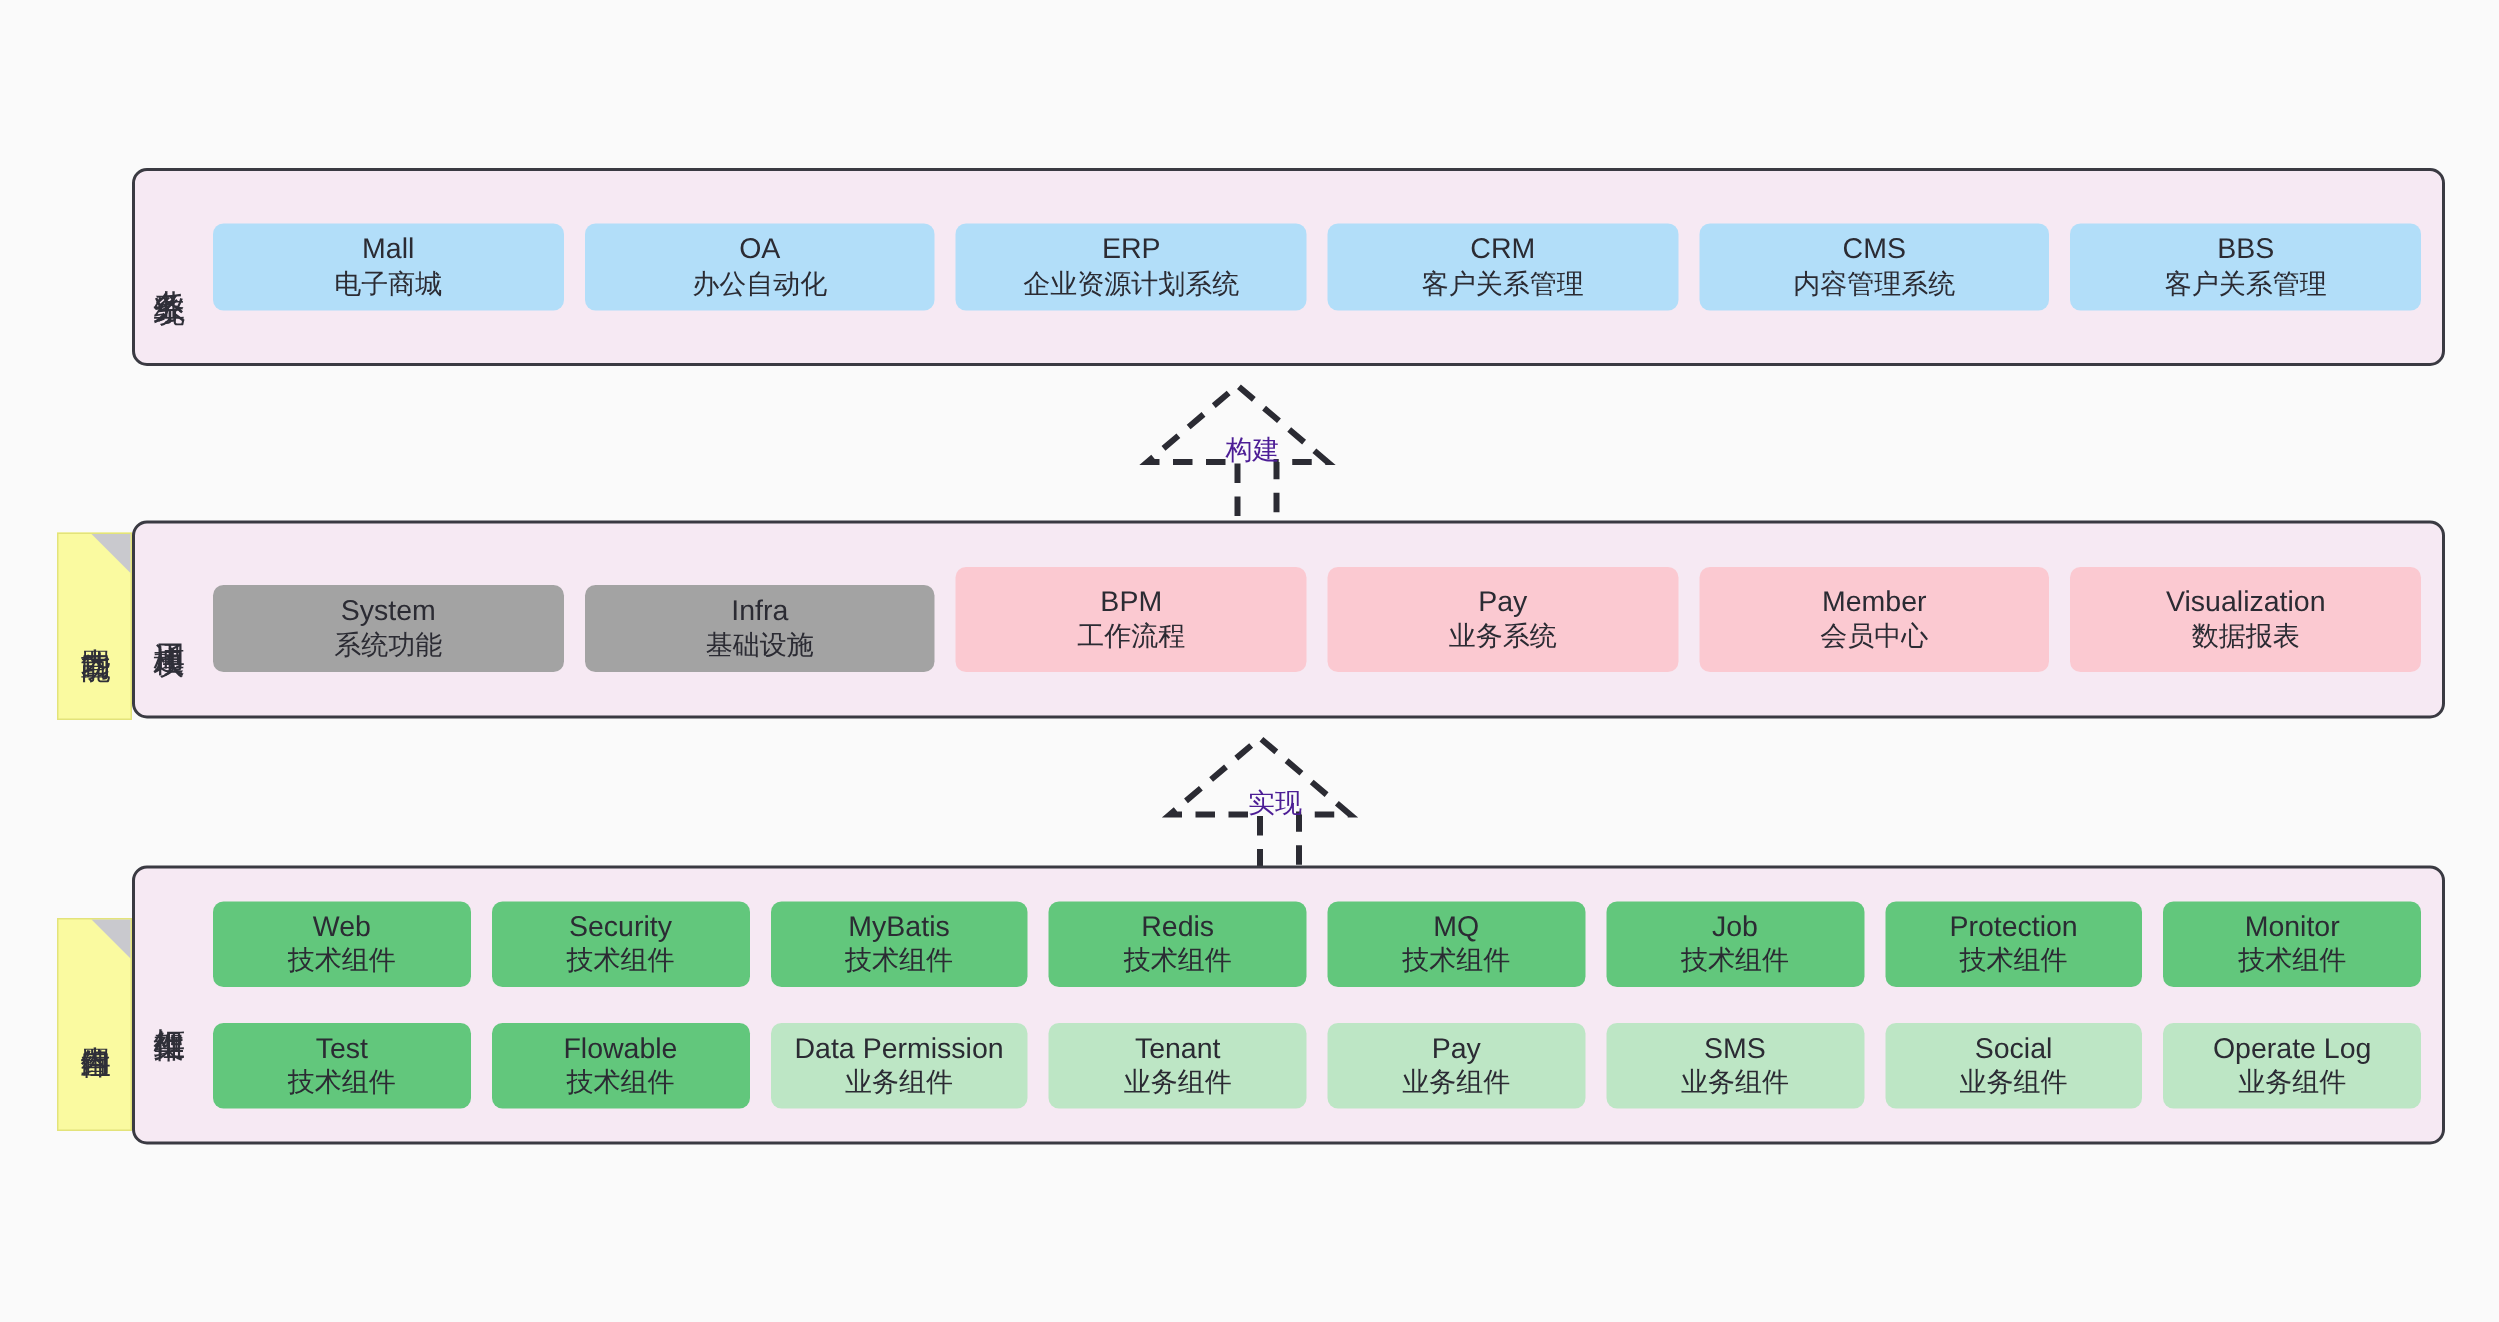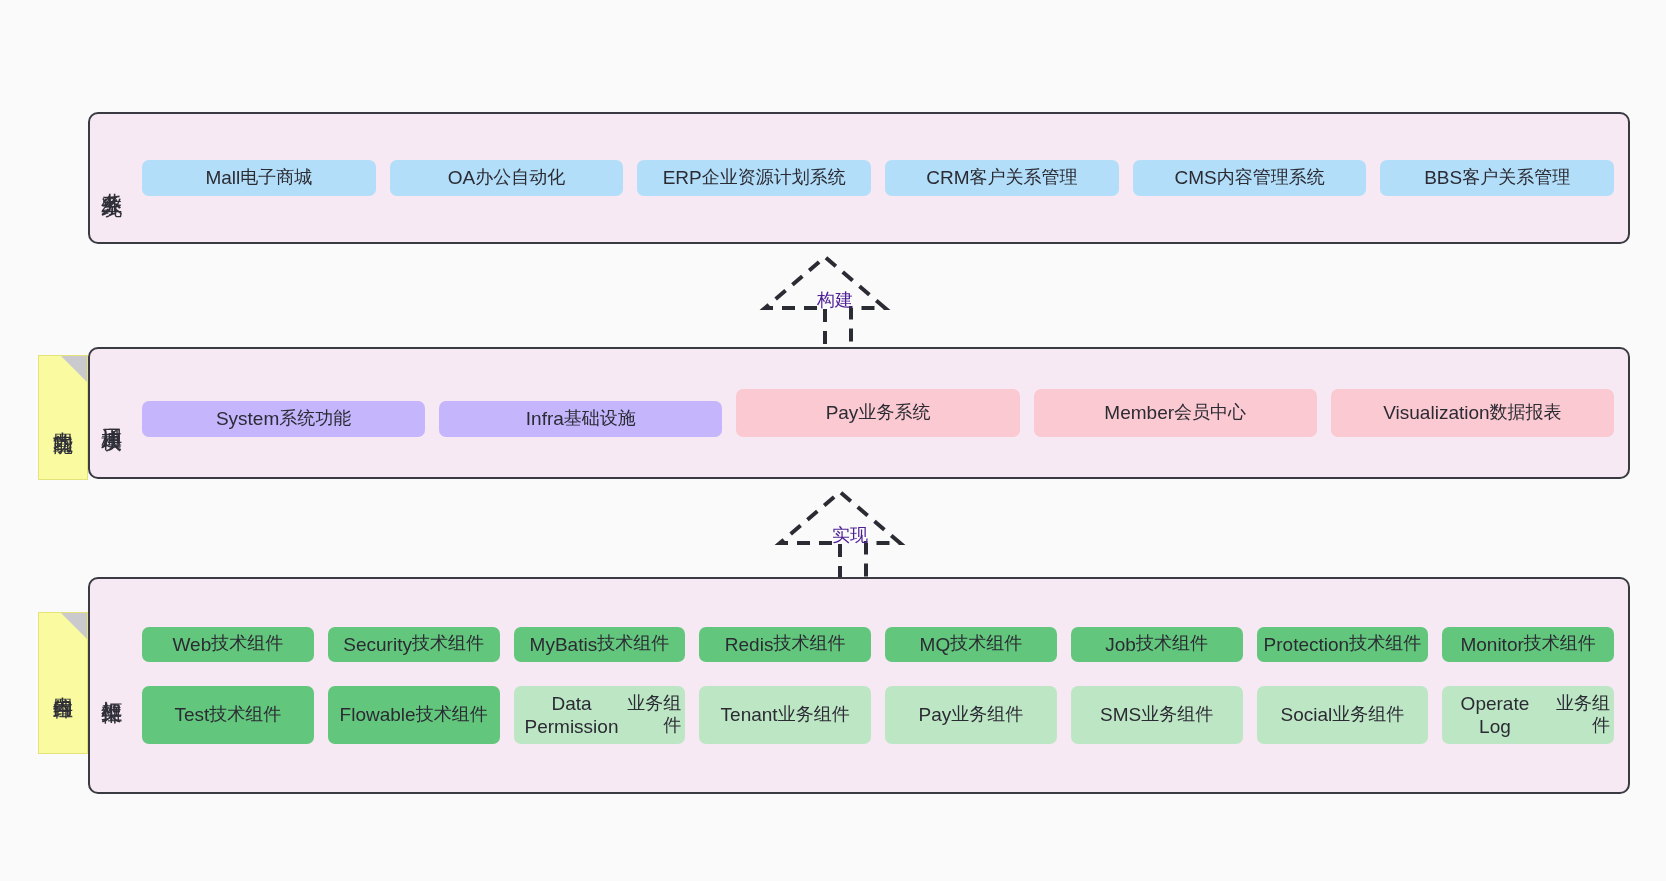--- a/index.html
+++ b/index.html
@@ -56,42 +56,42 @@
     align-items: stretch;
     gap: 14px;
   }
   .cell-row + .cell-row { margin-top: 24px; }
 
   
   .card {
     flex: 1 1 0;
     border-radius: 7px;
     display: flex;
-    flex-direction: row;
+    flex-direction: column;
     align-items: center;
     justify-content: center;
     text-align: center;
     color: #2B2B33;
     line-height: 1.22;
     box-sizing: border-box;
     padding: 6px 4px;
     min-width: 0;
   }
   .card .card-title {
     font-size: 19px;
     white-space: normal;
     word-break: break-word;
   }
   .card .card-sub {
     font-size: 18px;
     text-align: right;
   }
 
   .c-blue       { background: #B2DEF9; }
-  .c-red        { background: #c4b5fd; margin-top: 12px; }
+  .c-red        { background: #a3a3a3; margin-top: 12px; }
   .c-pink       { background: #FBC9D1; }
   .c-green      { background: #62C77C; }
   .c-lightgreen { background: #BDE6C5; }
 
   
   .sticky {
     position: absolute;
     background: #FAFAA0;
     border: 1px solid #E3E37A;
     box-sizing: border-box;
@@ -184,20 +184,24 @@
     <div class="cell-row">
       <div class="card c-red">
         <div class="card-title">System</div>
         <div class="card-sub">系统功能</div>
       </div>
       <div class="card c-red">
         <div class="card-title">Infra</div>
         <div class="card-sub">基础设施</div>
       </div>
       <div class="card c-pink">
+        <div class="card-title">BPM</div>
+        <div class="card-sub">工作流程</div>
+      </div>
+      <div class="card c-pink">
         <div class="card-title">Pay</div>
         <div class="card-sub">业务系统</div>
       </div>
       <div class="card c-pink">
         <div class="card-title">Member</div>
         <div class="card-sub">会员中心</div>
       </div>
       <div class="card c-pink">
         <div class="card-title">Visualization</div>
         <div class="card-sub">数据报表</div>
@@ -211,21 +215,21 @@
     <path d="M70 92 L70 56 L10 56 L70 5 L130 56 L96 56 L96 92" fill="none" stroke="#2B2B33" stroke-width="4" stroke-dasharray="13 9" stroke-linecap="butt" stroke-linejoin="miter"></path>
   </svg>
   <div class="arrow-label" style="left:62px; top:36px;">实现</div>
 </div>
 
 <div class="sticky" style="left:38px; top:612px; width:50px; height:142px;">
   <span class="fold"></span>
   <span>内置组件</span>
 </div>
 
-<div class="layer-panel" id="panel-framework" style="left:88px; top:577px; width:1542px; height:217px;">
+<div class="layer-panel" id="panel-framework" style="left:88px; top:577px; width:1542px; height:186px;">
   <div class="panel-label">框架组件</div>
   <div class="panel-body">
 
     <div class="cell-row">
       <div class="card c-green">
         <div class="card-title">Web</div>
         <div class="card-sub">技术组件</div>
       </div>
       <div class="card c-green">
         <div class="card-title">Security</div>

